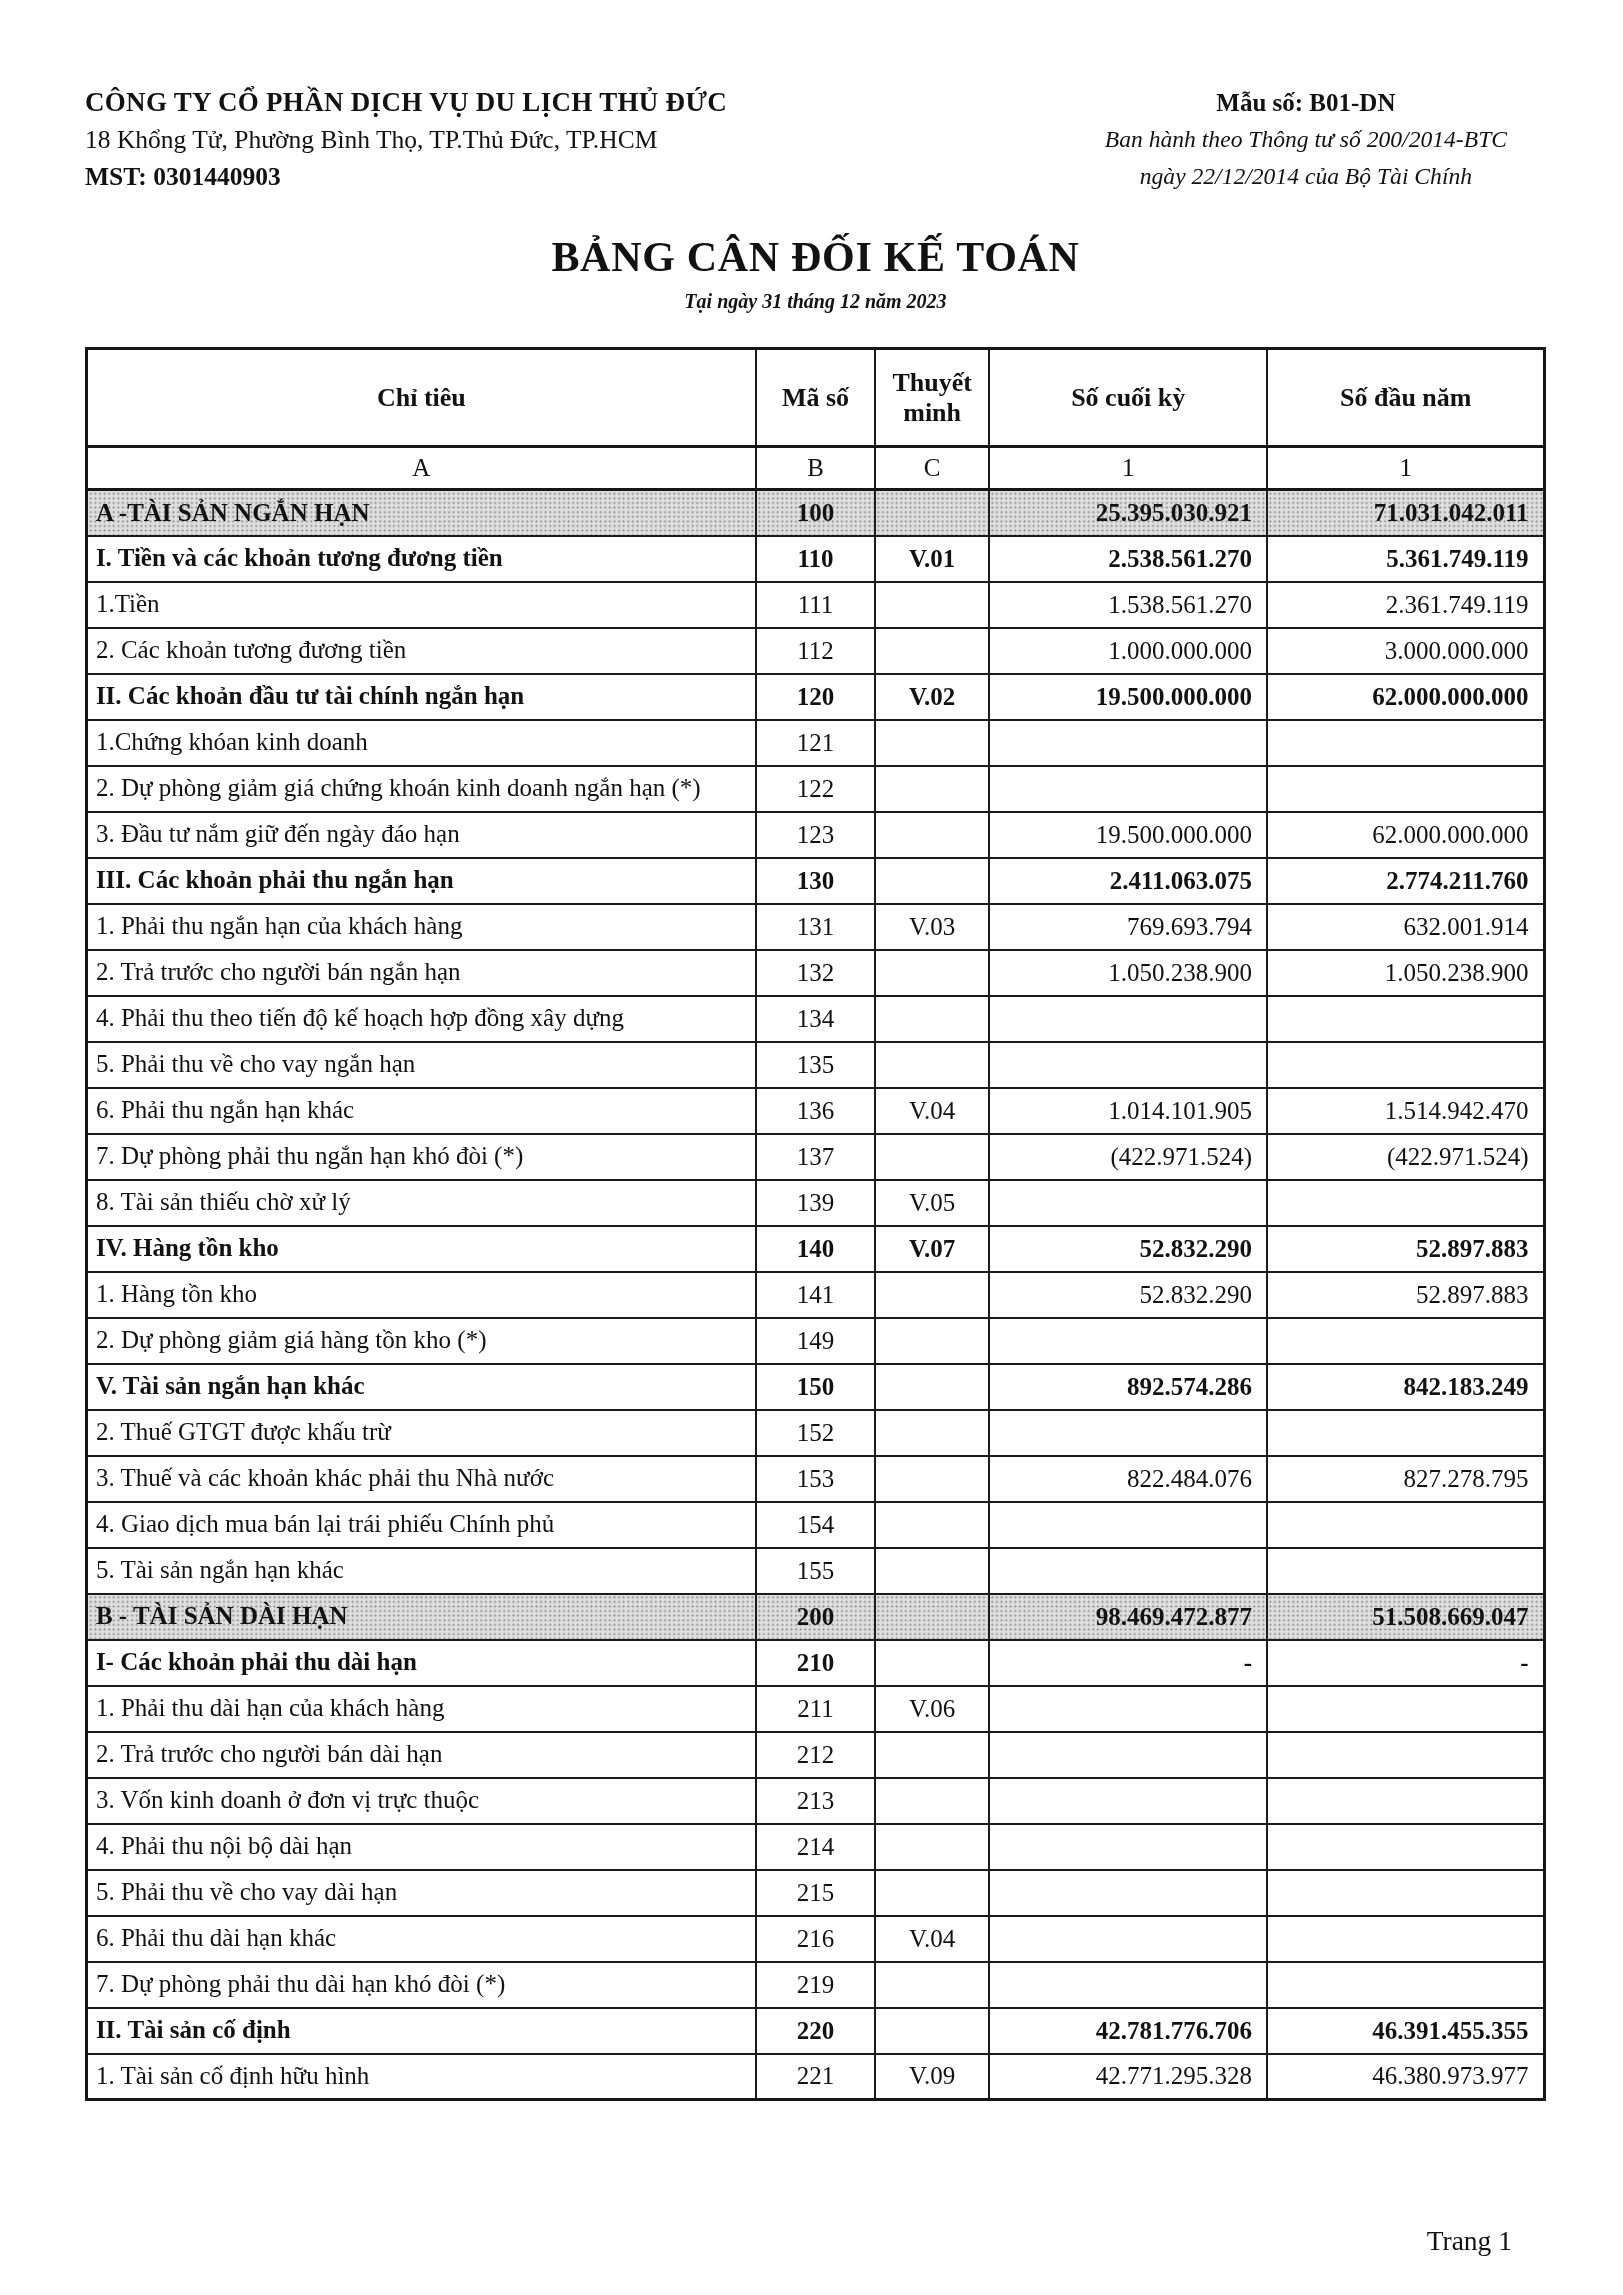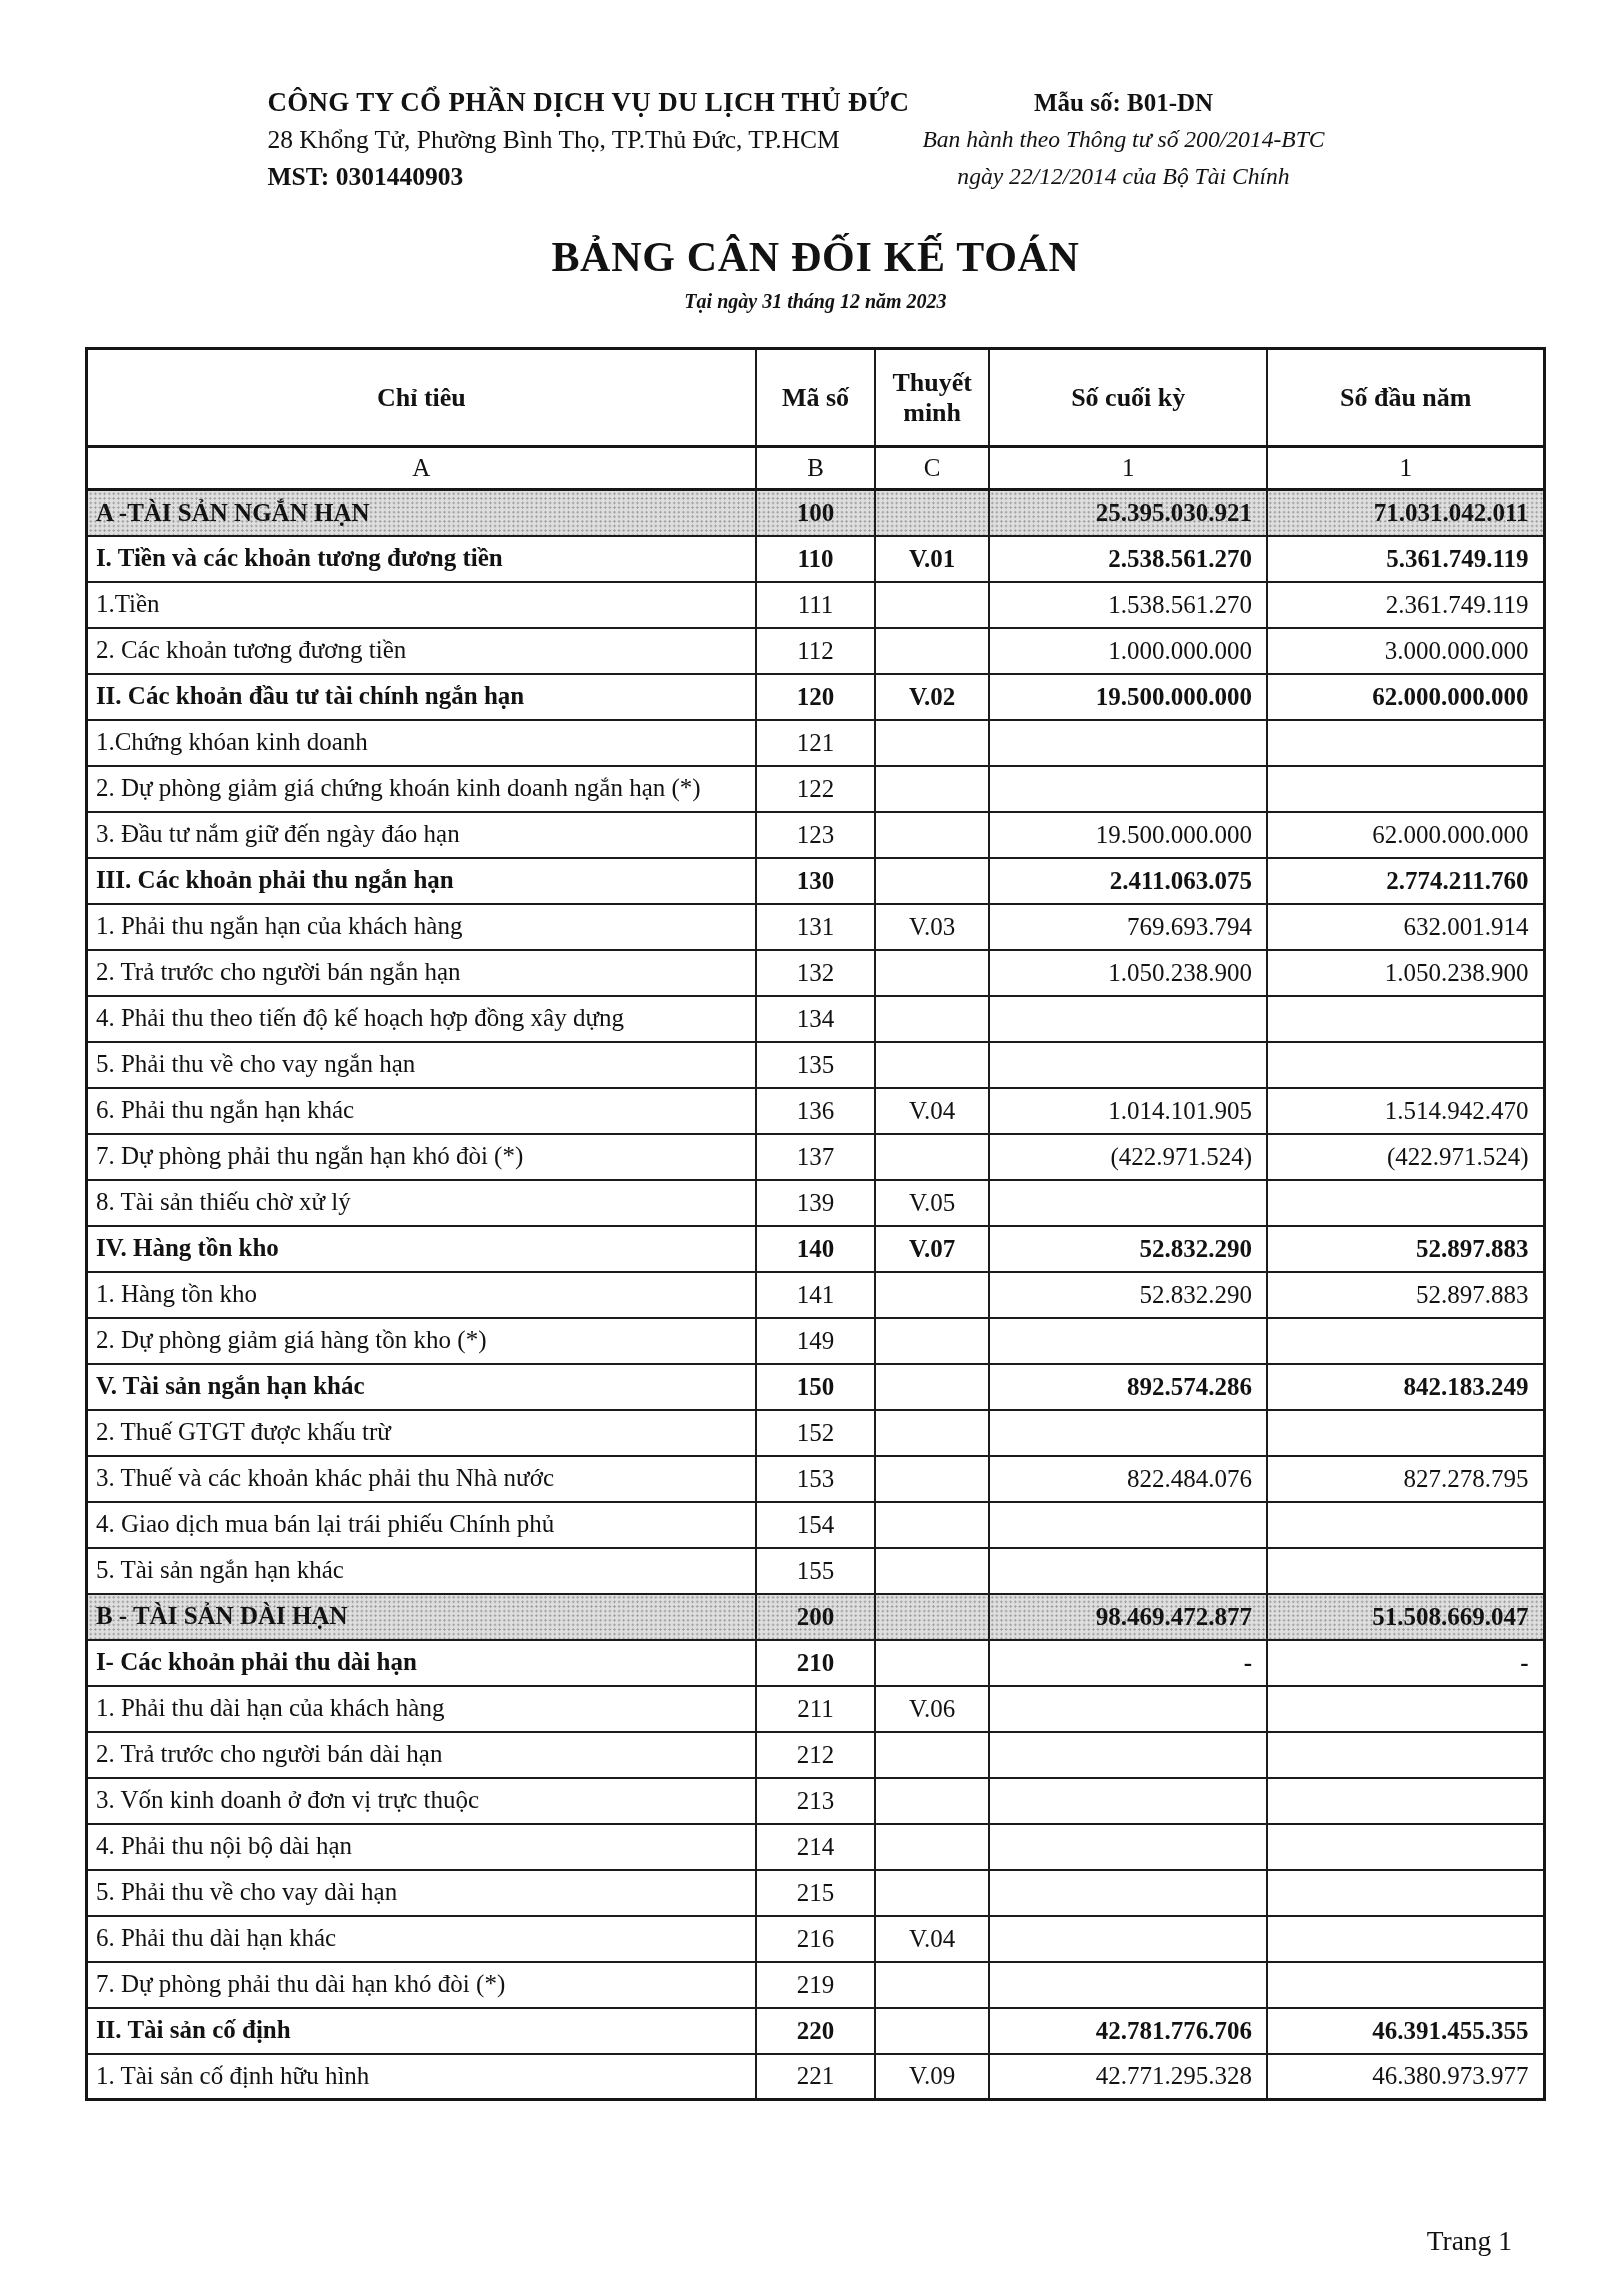--- a/index.html
+++ b/index.html
@@ -10,21 +10,21 @@
     color:#121212;
     position:relative;
     -webkit-font-smoothing:antialiased;
   }
   .page {
     position:absolute; inset:0;
     padding:84px 77px 0 85px;
     box-sizing:border-box;
   }
   
-  .doc-header { display:flex; justify-content:center; align-items:flex-start;gap:13px; }
+  .doc-header { display:flex; justify-content:space-between; align-items:flex-start;gap:13px; }
   .company { font-size:25.5px; line-height:37px; }
   .company .name { font-weight:bold; font-size:27px; letter-spacing:0.3px; }
   .company .mst  { font-weight:bold; }
   .form-info { text-align:center; padding-right:39px; font-size:23.6px; line-height:37px; }
   .form-info .form-no { font-weight:bold; font-size:25px; }
   .form-info .issued { font-style:italic; }
   
   .title-block { text-align:center; margin-top:38px; }
   .title { font-size:42px; font-weight:bold; letter-spacing:0.7px; }
   .subtitle { font-size:20px; font-weight:bold; font-style:italic; margin-top:9.2px; }
@@ -72,21 +72,21 @@
   }
 </style>
 </head>
 <body>
 
 <div class="page">
 
   <div class="doc-header">
     <div class="company">
       <div class="name">CÔNG TY CỔ PHẦN DỊCH VỤ DU LỊCH THỦ ĐỨC</div>
-      <div class="addr">28 Khổng Tử, Phường Bình Thọ, TP.Thủ Đức, TP.HCM</div>
+      <div class="addr">18 Khổng Tử, Phường Bình Thọ, TP.Thủ Đức, TP.HCM</div>
       <div class="mst">MST: 0301440903</div>
     </div>
     <div class="form-info">
       <div class="form-no">Mẫu số: B01-DN</div>
       <div class="issued">Ban hành theo Thông tư số 200/2014-BTC</div>
       <div class="issued">ngày 22/12/2014 của Bộ Tài Chính</div>
     </div>
   </div>
 
   <div class="title-block">

